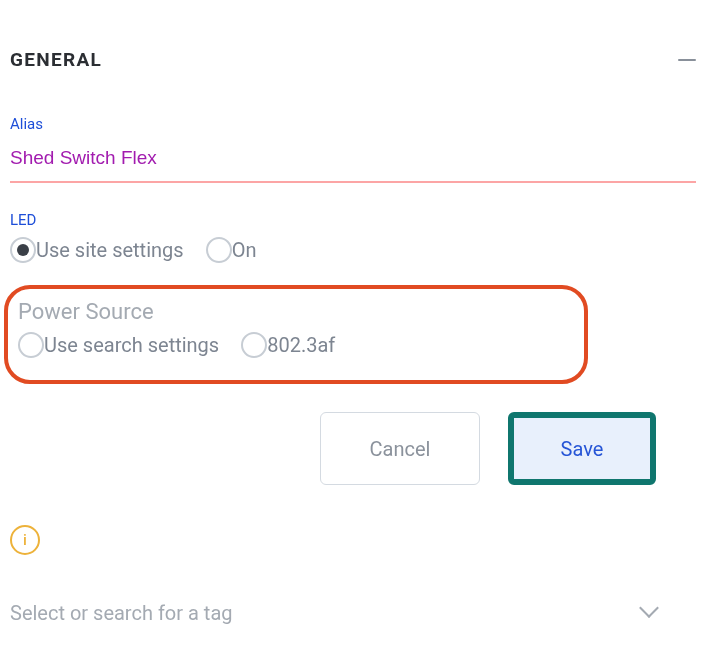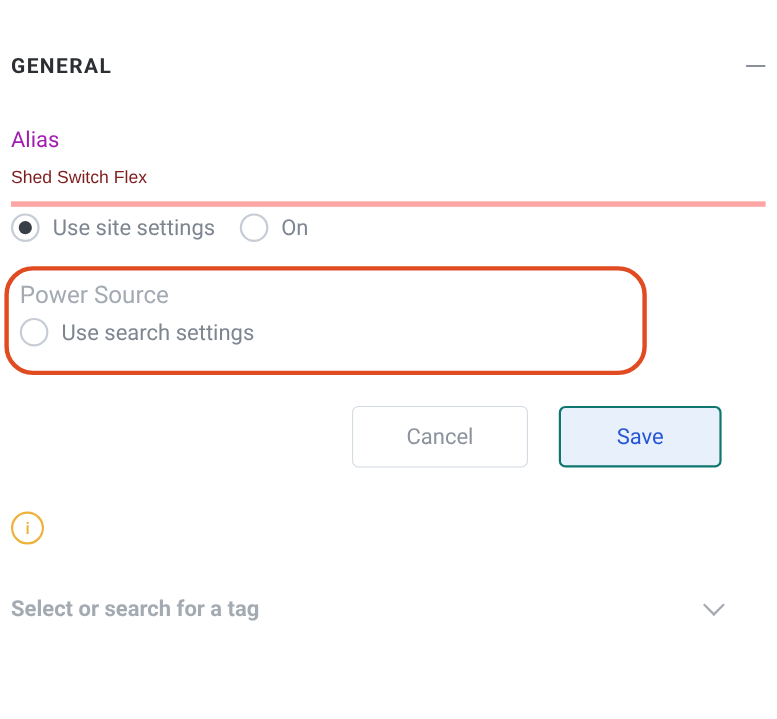--- a/index.html
+++ b/index.html
@@ -25,47 +25,46 @@
     font-size: 19px;
     font-weight: 700;
     letter-spacing: 1.3px;
     color: #2b2e33;
   }
   .collapse-icon {
     width: 18px; height: 2px; background: #89909a; border-radius: 1px;
   }
 
   .field-label {
-    font-size: 20px;
-    color: #a21caf;
+    font-size: 15px;
+    color: #1d4ed8;
     margin-top: 28px;
     margin-bottom: 8px;
   }
   .text-input {
     width: 100%;
-    font-size: 16px;
+    font-size: 19px;
     padding: 6px 0 12px 0;
     border: none;
-    border-bottom: 5px solid #fca5a5;
+    border-bottom: 2px solid #fca5a5;
     outline: none;
-    color: #7f1d1d;
+    color: #a21caf;
     background: transparent;
   }
 
   .radio-row {
     display: flex;
     gap: 12px;
     flex-wrap: wrap;
     align-items: center;
     margin-top: 6px;
   }
   .radio-option {
     display: flex;
     align-items: center;
-    gap: 12px;
     padding-right: 10px;
     cursor: pointer;
     text-align: center;
   }
   .radio {
     width: 26px; height: 26px;
     border-radius: 50%;
     border: 2px solid #c7cdd4;
     display: flex; align-items: center; justify-content: center;
     flex-shrink: 0;
@@ -93,34 +92,34 @@
 
   .button-row {
     display: flex;
     gap: 28px;
     justify-content: flex-end;
     margin-top: 28px;
     padding-right: 40px;
   }
   .btn {
     min-width: 160px;
-    height: 56px;
+    height: 73px;
     border-radius: 6px;
     font-size: 20px;
     cursor: pointer;
     display:flex; align-items:center; justify-content:center;
   }
   .btn-cancel {
     background: #fff;
     border: 1px solid #d4dae1;
     color: #8b929c;
   }
   .btn-save {
     background: #e8f0fc;
-    border: 2px solid #0f766e;
+    border: 6px solid #0f766e;
     color: #2655d6;
     min-width: 148px;
   }
 
   .tags-notice {
     display: flex;
     align-items: center;
     gap: 18px;
     margin-top: 40px;
   }
@@ -134,26 +133,24 @@
   }
   .tags-text {
     font-size: 20px;
     color: #2b2e33;
   }
 
   .tag-select {
     margin-top: 46px;
     display: flex;
     justify-content: space-between;
-    align-items: center;
     color: #a4aab2;
     font-size: 20px;
     padding-right: 40px;
     cursor: pointer;
-    font-weight: bold;
   }
   .chevron {
     width: 14px; height: 14px;
     border-right: 2px solid #a4aab2;
     border-bottom: 2px solid #a4aab2;
     transform: rotate(45deg);
     margin-bottom: 6px;
   }
 </style>
 </head>
@@ -162,38 +159,43 @@
 <div class="panel">
 
   <div class="section-header">
     <h1>GENERAL</h1>
     <div class="collapse-icon"></div>
   </div>
 
   <div class="field-label">Alias</div>
   <input class="text-input" type="text" value="Shed Switch Flex" style="">
 
+  <div class="field-label">LED</div>
   <div class="radio-row">
     <div class="radio-option">
       <div class="radio selected"></div>
       <span class="radio-label">Use site settings</span>
     </div>
     <div class="radio-option">
       <div class="radio"></div>
       <span class="radio-label">On</span>
     </div>
   </div>
 
   <div class="highlight-box">
     <div class="field-label">Power Source</div>
     <div class="radio-row">
       <div class="radio-option">
         <div class="radio"></div>
         <span class="radio-label">Use search settings</span>
       </div>
+      <div class="radio-option">
+        <div class="radio"></div>
+        <span class="radio-label">802.3af</span>
+      </div>
     </div>
   </div>
 
   <div class="button-row">
     <div class="btn btn-cancel">
       <span>Cancel</span>
     </div>
     <div class="btn btn-save">
       <span>Save</span>
     </div>

